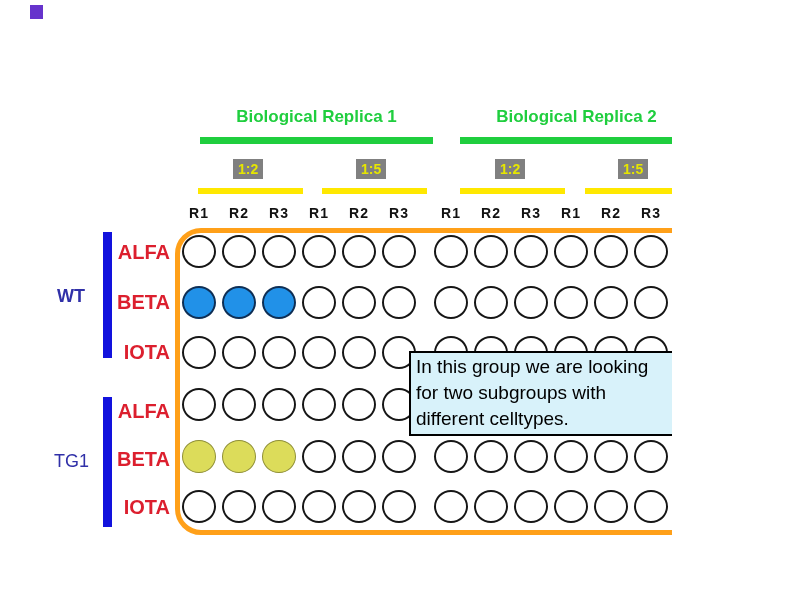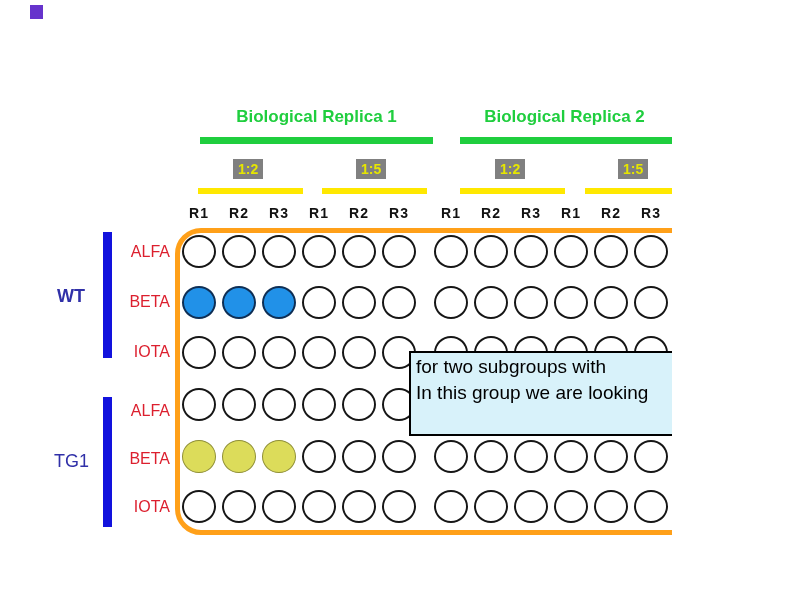--- a/index.html
+++ b/index.html
@@ -4,21 +4,21 @@
 <style>
   html,body{margin:0;padding:0;background:#fff;}
   .slide{position:relative;width:672px;height:595px;background:#ffffff;overflow:hidden;
          font-family:"Liberation Sans",sans-serif;}
   .abs{position:absolute;}
 
   .marker{left:30px;top:5px;width:13px;height:14px;background:#6633cc;}
 
   .rep-title{top:107px;width:233px;text-align:center;font-size:17px;font-weight:bold;color:#1fce3e;}
   #rep1-title{left:200px;}
-  #rep2-title{left:448px;}
+  #rep2-title{left:460px;}
   .rep-bar{top:137px;width:233px;height:7px;background:#1fce3e;}
   #rep1-bar{left:200px;}
   #rep2-bar{left:460px;}
 
   .chip{top:159px;height:20px;line-height:20px;padding:0 5px;background:#808080;
         color:#e6e600;font-size:14px;font-weight:bold;}
   #chip1{left:233px;} #chip2{left:356px;} #chip3{left:495px;} #chip4{left:618px;}
 
   .dbar{top:188px;width:105px;height:6px;background:#ffe800;}
   #dbar1{left:198px;} #dbar2{left:322px;} #dbar3{left:460px;} #dbar4{left:585px;}
@@ -27,21 +27,21 @@
            font-weight:bold;color:#111;letter-spacing:1px;}
 
   .plate{left:175px;top:228px;width:540px;height:307px;border:5px solid #ffa019;
          border-radius:26px;background:#fff;box-sizing:border-box;z-index:1;}
 
   .well{position:absolute;width:34px;height:33px;border-radius:50%;box-sizing:border-box;
         border:2.5px solid #161616;background:#fff;z-index:2;}
   .well.blue{border-color:#0f2f55;}
   .well.yellow{border:1.5px solid #8f8f35;}
 
-  .row-label{width:60px;text-align:right;color:#dc1f2e;font-weight:normal;font-size:16px;
+  .row-label{width:60px;text-align:right;color:#dc1f2e;font-weight:bold;font-size:20px;
              left:110px;height:18px;line-height:18px;}
   #row-wt-0{top:243px;} #row-wt-1{top:293px;} #row-wt-2{top:343px;}
   #row-tg-0{top:402px;} #row-tg-1{top:450px;} #row-tg-2{top:498px;}
 
   .group-label{color:#3030a8;font-size:18px;height:20px;line-height:20px;}
   #wt-label{left:57px;top:286px;font-weight:bold;}
   #tg1-label{left:54px;top:451px;}
 
   .group-bar{left:103px;width:9px;background:#1212dd;}
   #wt-bar{top:232px;height:126px;}
@@ -175,18 +175,19 @@
   <div class="abs group-bar" id="tg1-bar"></div>
 
   <div class="abs row-label" id="row-wt-0">ALFA</div>
   <div class="abs row-label" id="row-wt-1">BETA</div>
   <div class="abs row-label" id="row-wt-2">IOTA</div>
   <div class="abs row-label" id="row-tg-0">ALFA</div>
   <div class="abs row-label" id="row-tg-1">BETA</div>
   <div class="abs row-label" id="row-tg-2">IOTA</div>
 
   <div class="abs callout">
+    <div>In this group we are looking</div>
     <div>for two subgroups with</div>
-    <div>In this group we are looking</div>
+    <div>different celltypes.</div>
   </div>
 
 
 </div>
 
 </body></html>

